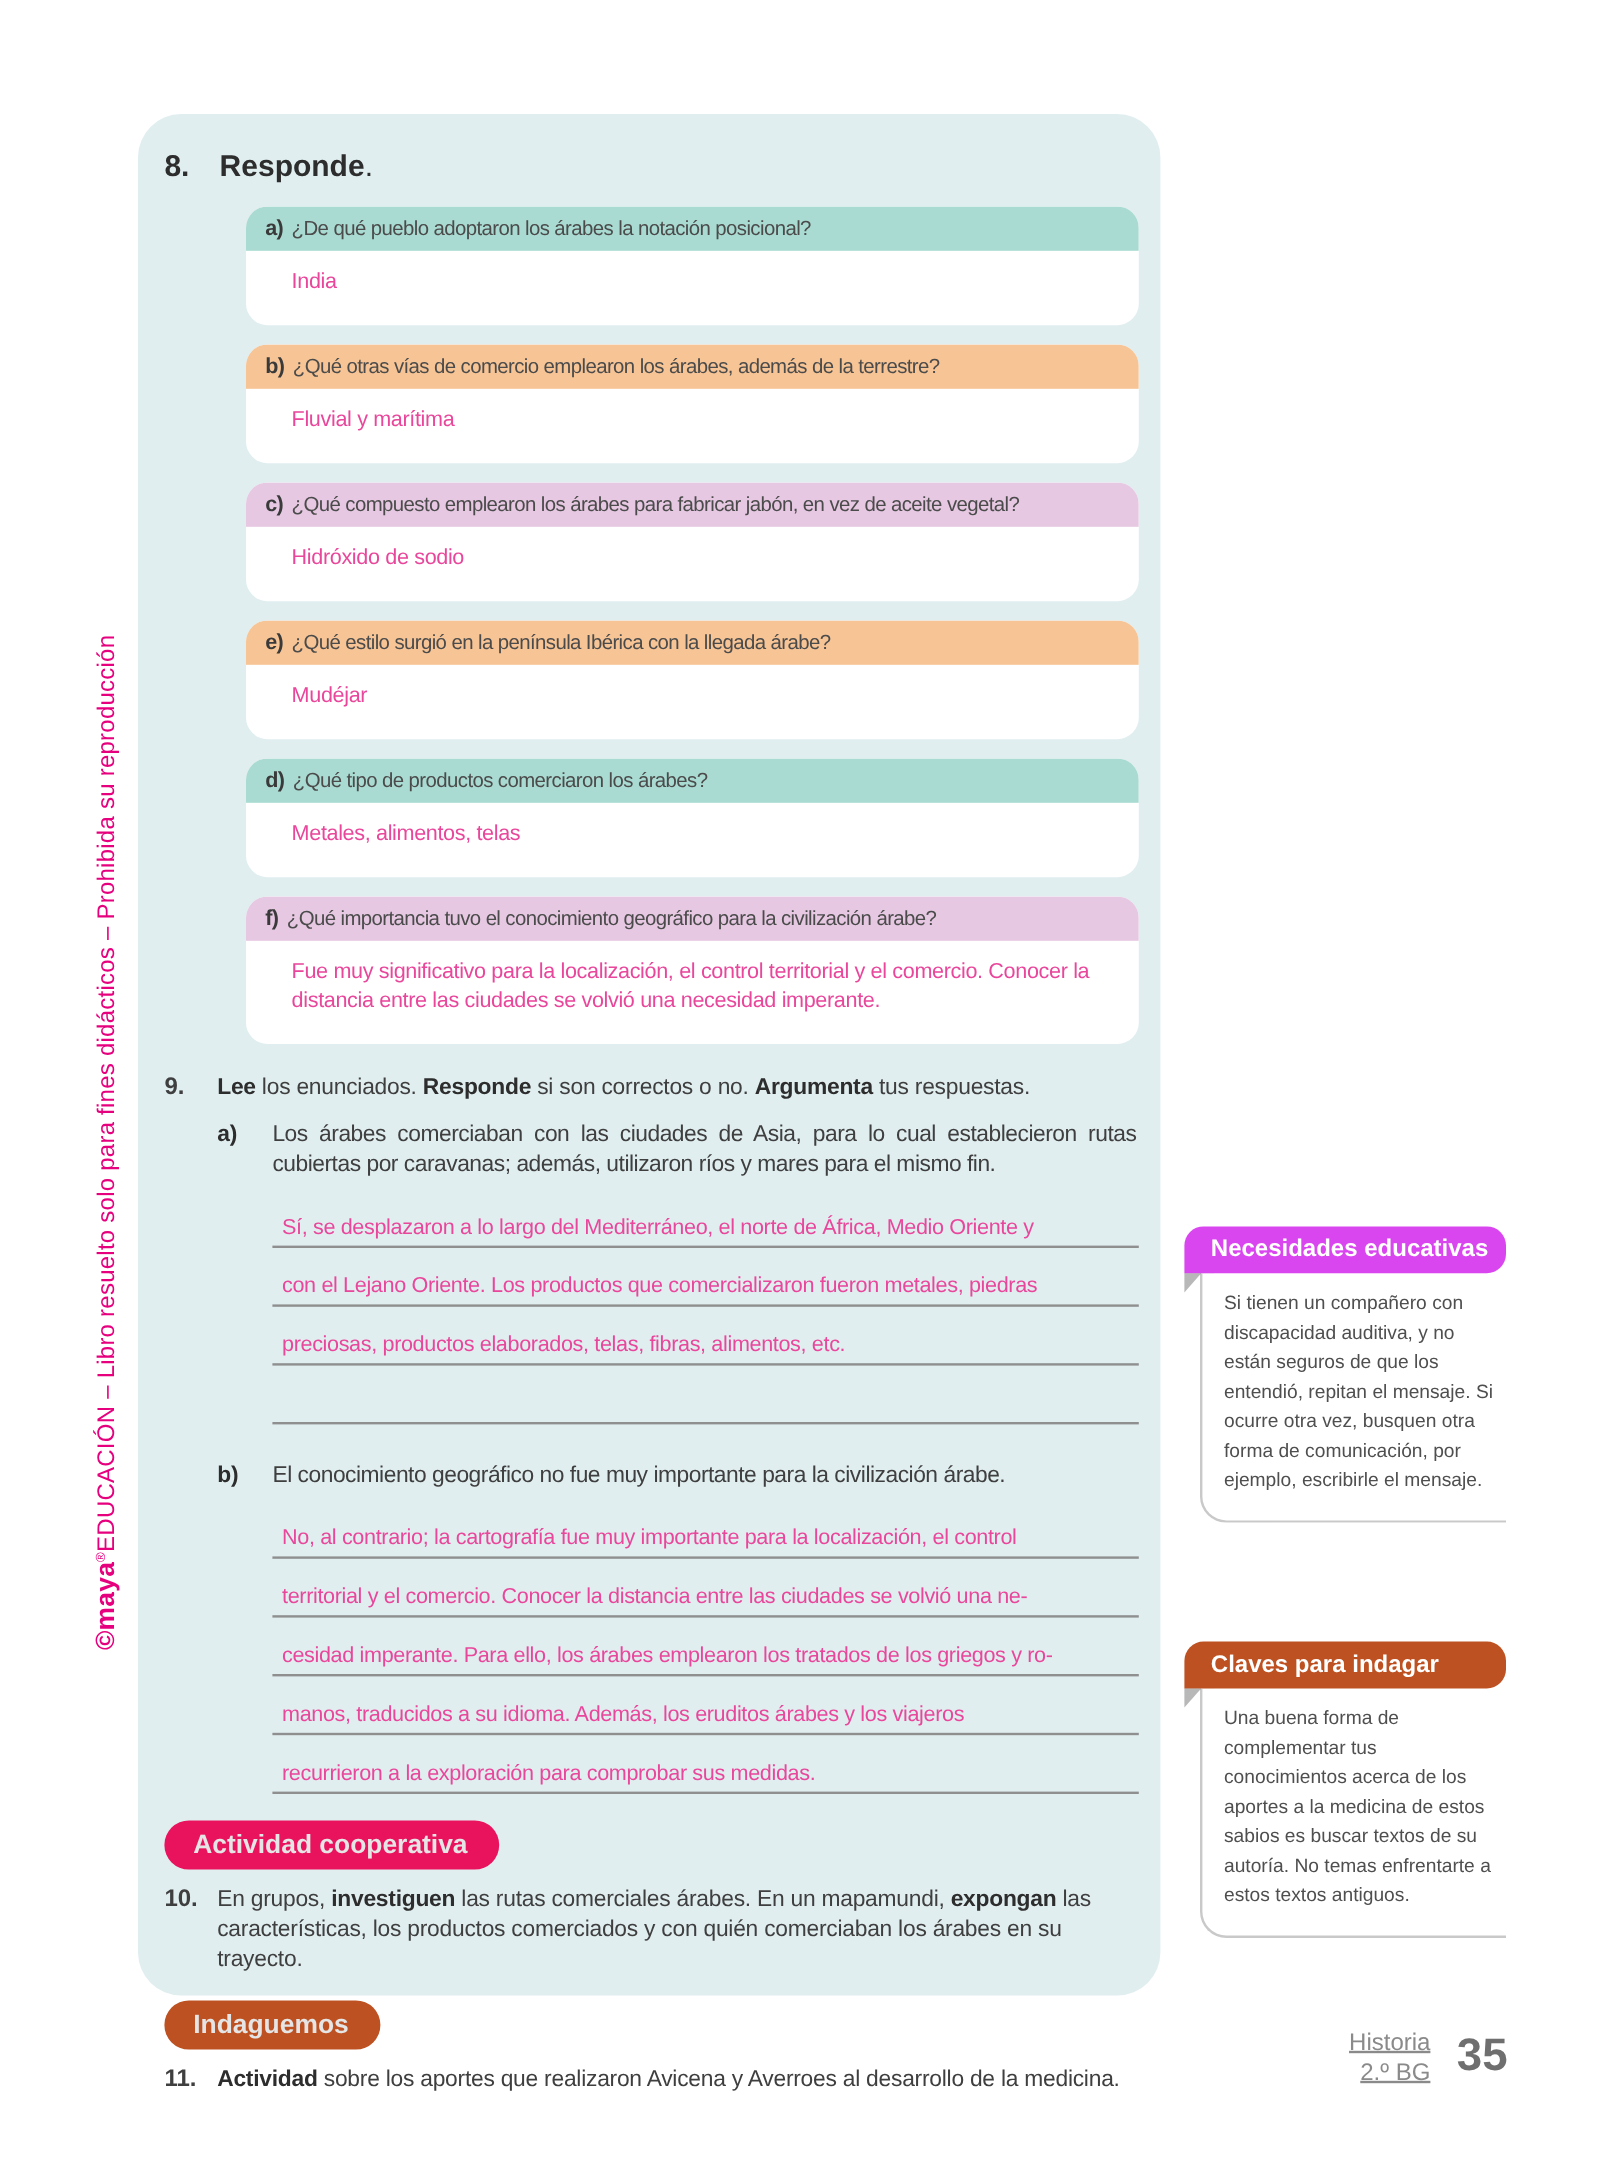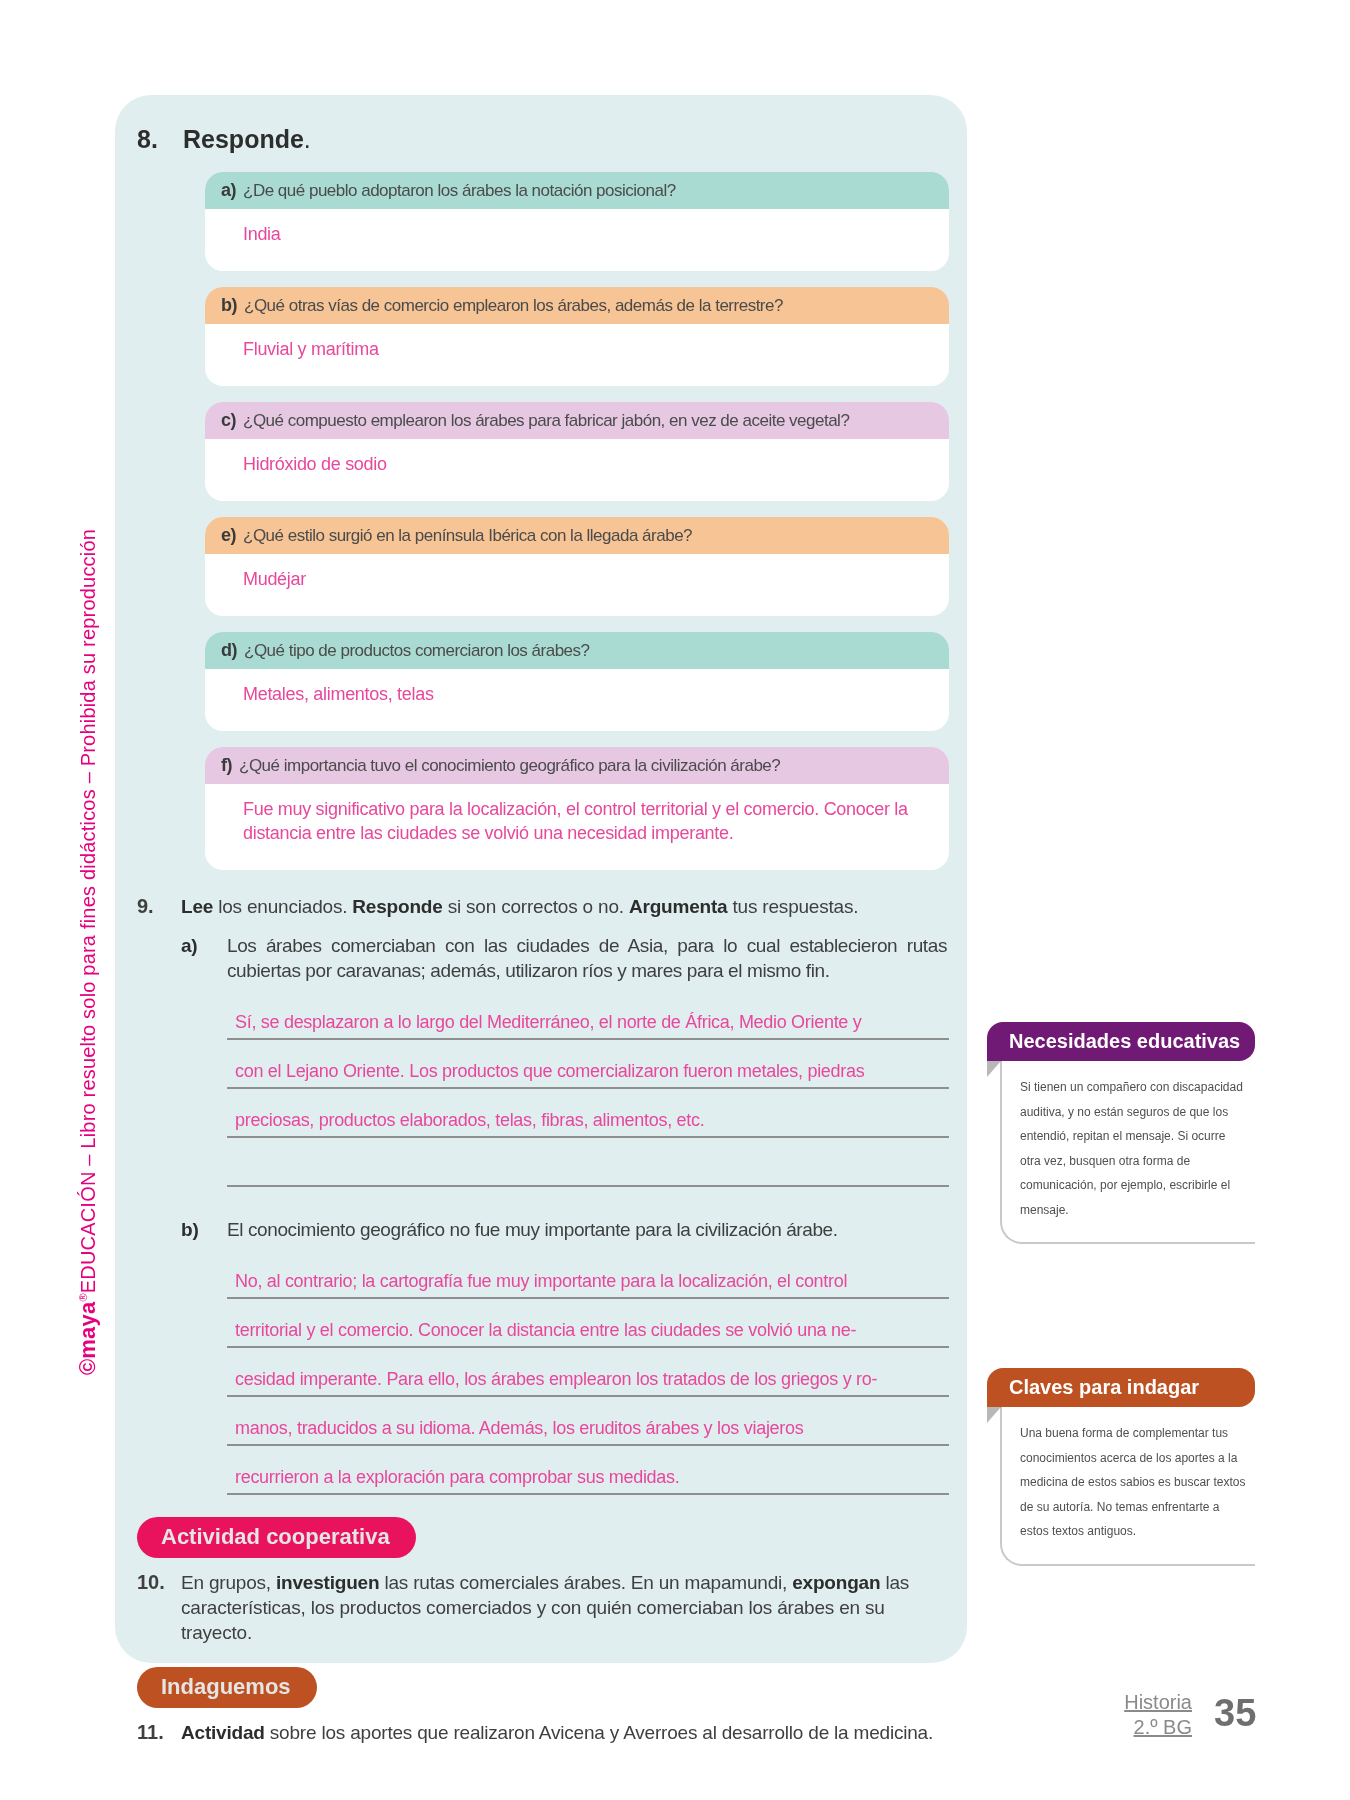--- a/index.html
+++ b/index.html
@@ -50,27 +50,27 @@
   .rows-a{margin-bottom:4px;}
   
   .badge{display:inline-block;color:#e5e5e5;font-weight:bold;font-size:22px;
     padding:7px 26px 8px 24px;border-radius:24px;margin:22px 0 12px 0;}
   .badge.pink{background:#e9135d;}
   .badge.burnt{background:#bd5122;}
   
   .note{position:absolute;left:987px;width:268px;}
   .note-h{position:relative;color:#fff;font-weight:bold;font-size:20px;
     padding:8px 10px 8px 22px;border-radius:16px 16px 16px 0;}
-  .note-h.pink{background:#701a75;}
+  .note-h.pink{background:#d946ef;}
   .note-h.burnt{background:#bd5122;}
   .note-h::after{content:"";position:absolute;left:0;top:100%;width:0;height:0;
     border-right:14px solid transparent;border-top:16px solid rgba(0,0,0,.28);}
   .note-b{margin-left:13px;border-left:2px solid #c9c9c9;border-bottom:2px solid #c9c9c9;
     border-bottom-left-radius:22px;padding:14px 6px 20px 18px;
-    font-size:12px;line-height:24.5px;color:#4f4f4f;}
+    font-size:16px;line-height:24.5px;color:#4f4f4f;}
   .note-1{top:1022px;}
   .note-2{top:1368px;}
   
   .footer-course{position:absolute;top:1690px;left:987px;width:205px;text-align:right;
     font-size:20px;line-height:25px;color:#8a8a8a;text-decoration:underline;}
   .page-num{position:absolute;top:1692px;left:1214px;font-size:38px;font-weight:bold;color:#6f6f6f;}
 </style>
 </head>
 <body>
 

